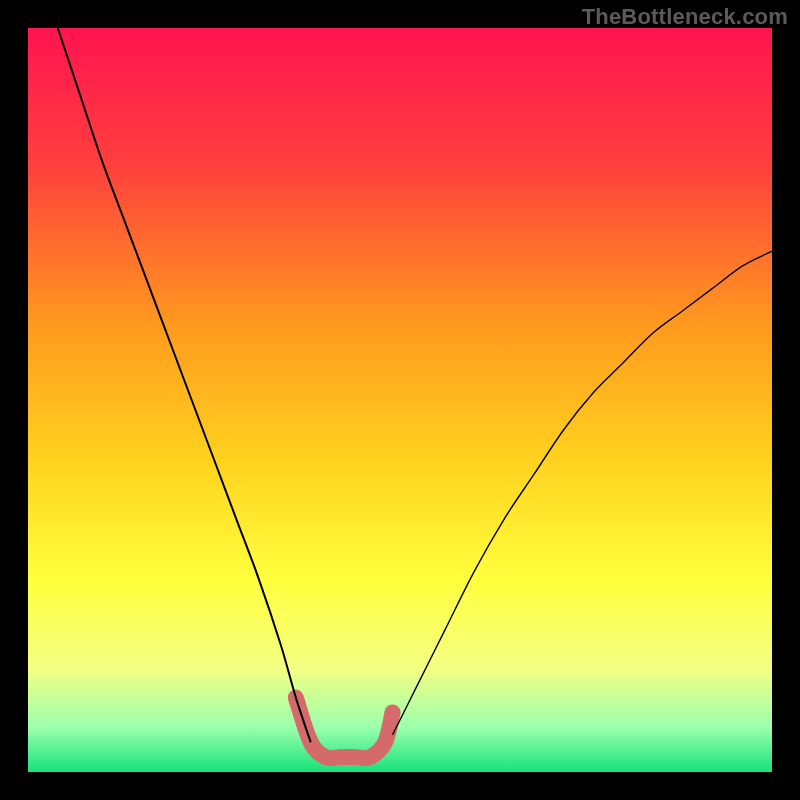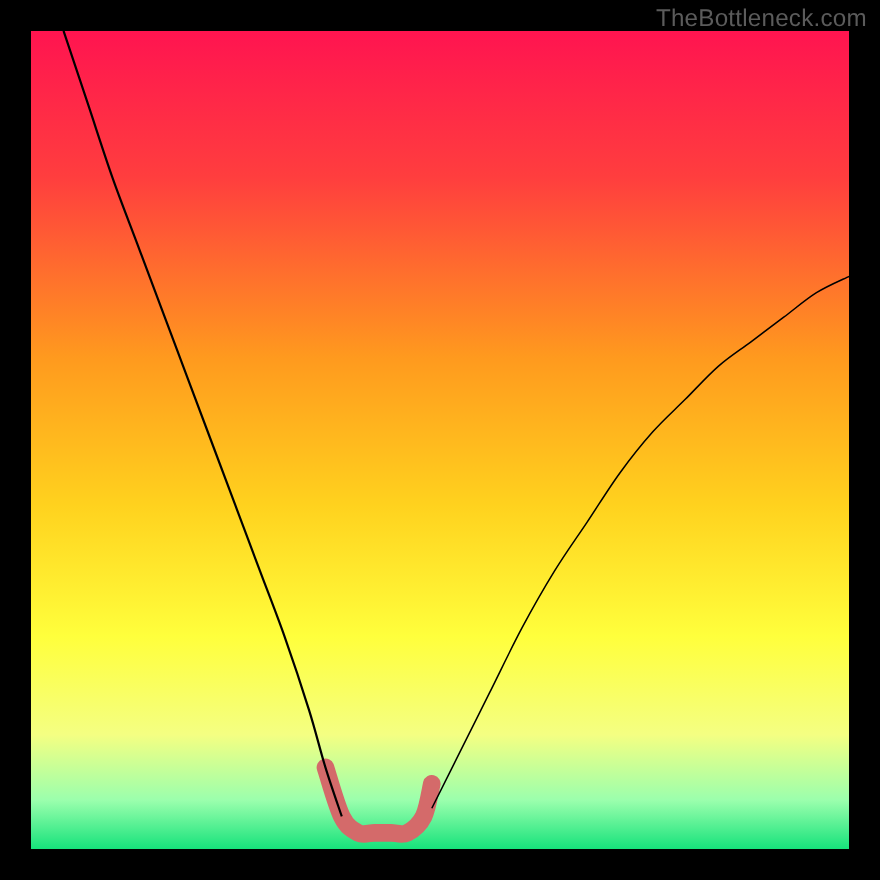--- a/index.html
+++ b/index.html
@@ -15,21 +15,21 @@
     position: relative;
     width: 800px;
     height: 800px;
     background: #000;
   }
   .watermark {
     position: absolute;
     top: 4px;
     right: 12px;
     font-size: 22px;
-    font-weight: 400;
+    font-weight: 700;
     color: #5b5b5b;
     letter-spacing: 0.2px;
     z-index: 10;
   }
   .plot-area {
     position: absolute;
     left: 28px;
     top: 28px;
     width: 744px;
     height: 744px;

